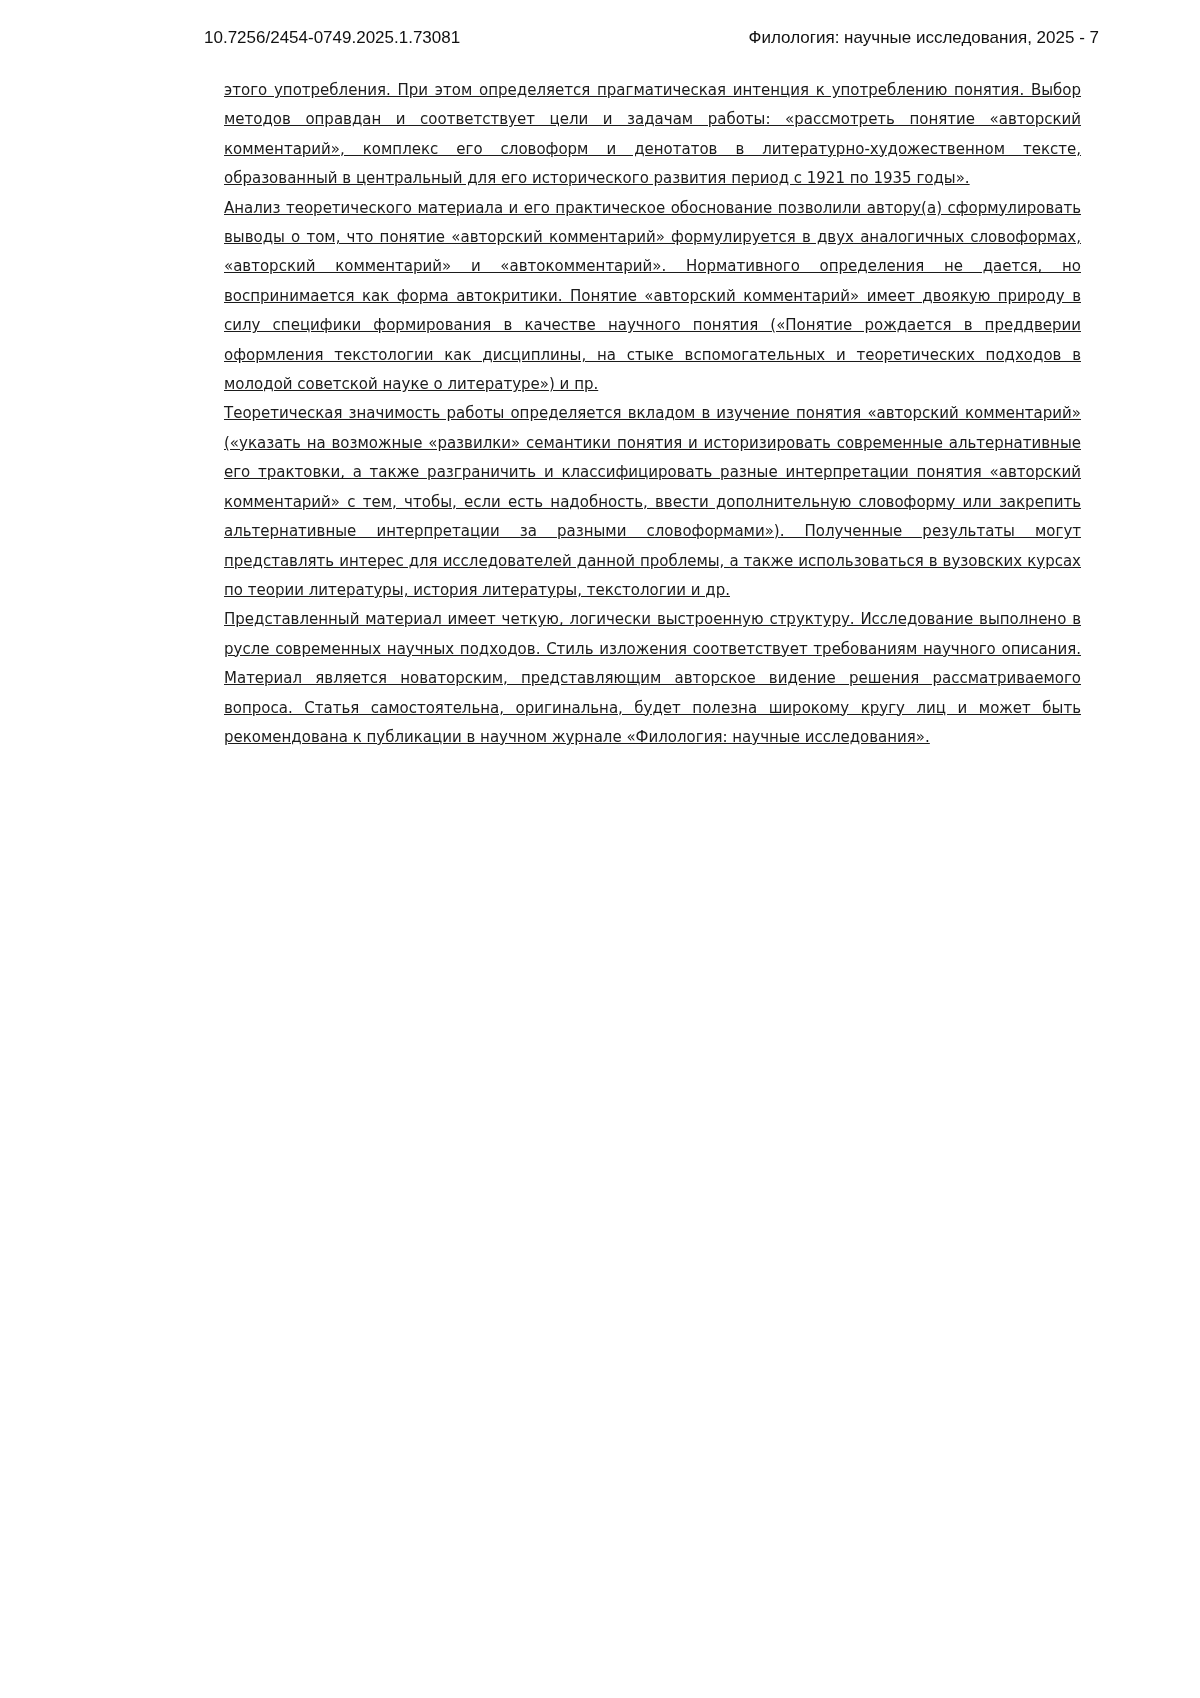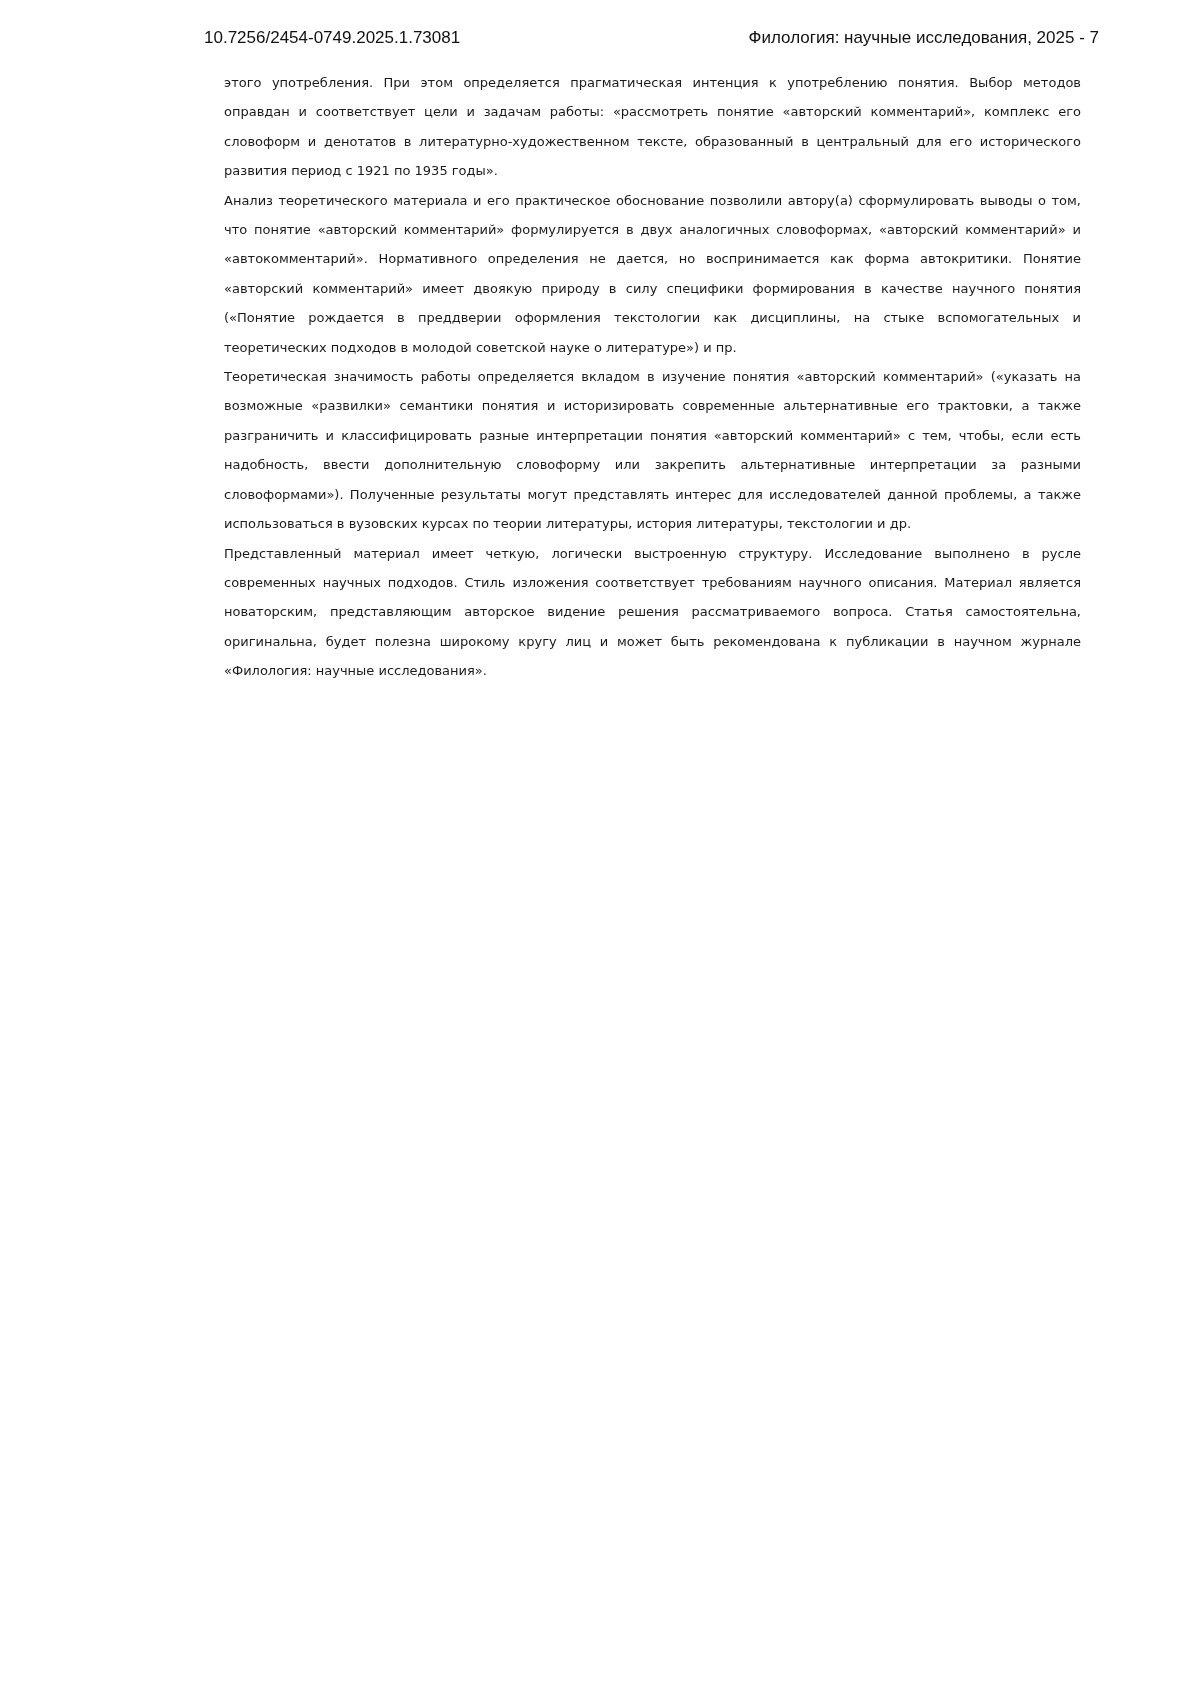--- a/index.html
+++ b/index.html
@@ -30,29 +30,30 @@
     color: #111111;
   }
   .page-header .doi {
     white-space: nowrap;
   }
   .page-header .journal {
     white-space: nowrap;
   }
   .article-body {
     position: absolute;
-    top: 68px;
+    top: 76px;
     left: 180px;
     width: 857px;
     font-family: "DejaVu Sans", sans-serif;
-    font-size: 13px;
+    font-size: 15px;
     line-height: 29.4px;
     text-align: justify;
     color: #1b1b1b;
     hyphens: none;
+    text-decoration: underline;
   }
   .article-body p {
     margin: 0;
     padding: 0;
     text-indent: 0;
   }
   .page-footer {
     position: absolute;
     top: 1632px;
     left: 0;

